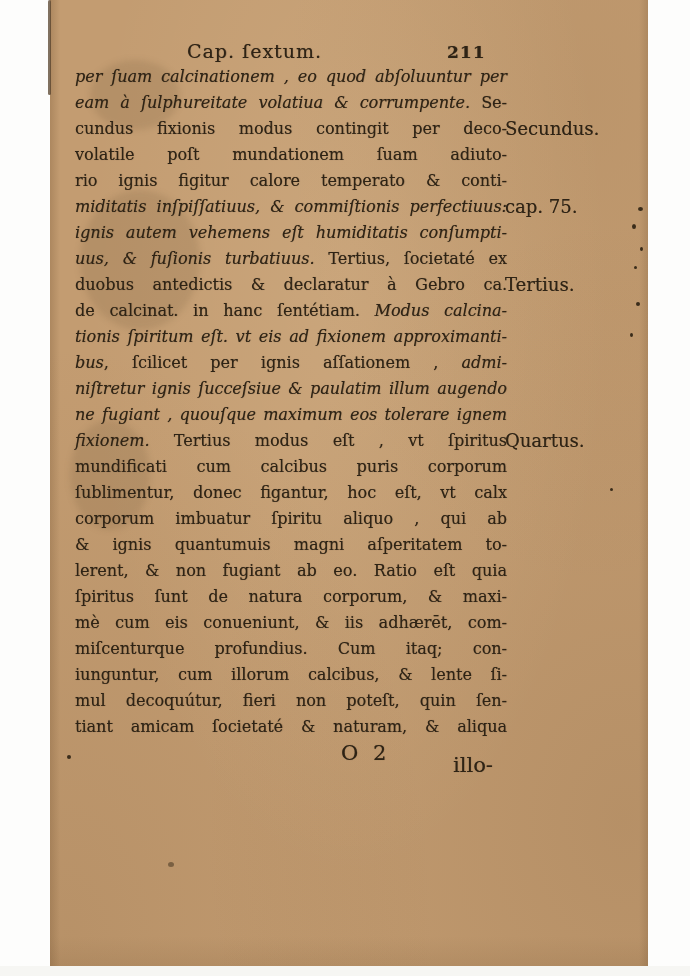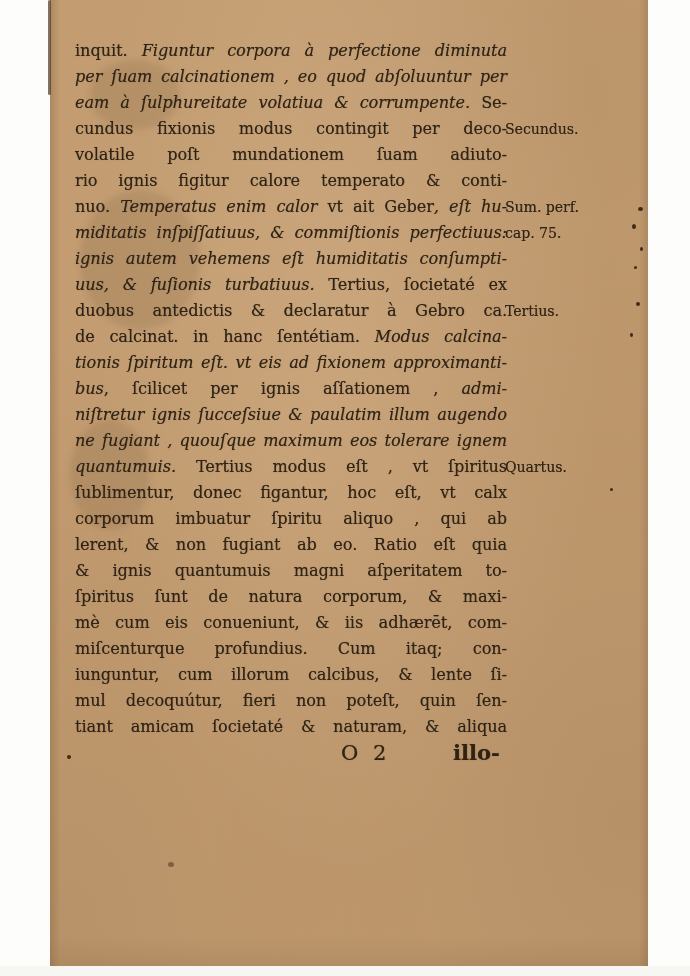--- a/index.html
+++ b/index.html
@@ -45,30 +45,30 @@
   .line{
     position:relative;height:26px;line-height:26px;
     font-size:16px;
     text-align:justify;text-align-last:justify;
     white-space:normal;
     text-shadow:0.3px 0.3px 0.7px rgba(46,35,21,0.5);
   }
   .line .it{font-style:italic;}
   .margin-note{
     position:absolute;left:430px;top:1px;
-    font-size:14px;line-height:24px;white-space:nowrap;
+    font-size:18px;line-height:24px;white-space:nowrap;
     text-align:right;text-align-last:left;
     text-shadow:0.3px 0.3px 0.6px rgba(46,35,21,0.5);
   }
   .footer-row{
     position:relative;height:26px;line-height:26px;font-size:21px;
     text-shadow:0.3px 0.3px 0.7px rgba(46,35,21,0.55);
   }
   .signature-mark{position:absolute;left:266px;top:0;letter-spacing:4px;}
-  .catchword{position:absolute;left:378px;top:0;font-weight:bold;}
+  .catchword{position:absolute;left:378px;top:12px;font-weight:normal;}
   .stain{position:absolute;border-radius:50%;pointer-events:none;}
   .speck{background:#3a2c1a;}
   .smudge{background:rgba(92,70,44,0.14);filter:blur(3px);}
   .bottom-strip{
     position:absolute;left:0;top:966px;width:690px;height:10px;background:#f6f6f3;
   }
 </style>
 </head>
 <body>
 
@@ -84,43 +84,46 @@
   <div class="stain speck" style="left:582px;top:224px;width:4px;height:5px;"></div>
   <div class="stain speck" style="left:590px;top:247px;width:3px;height:4px;"></div>
   <div class="stain speck" style="left:584px;top:266px;width:3px;height:3px;"></div>
   <div class="stain speck" style="left:586px;top:302px;width:4px;height:4px;"></div>
   <div class="stain speck" style="left:580px;top:333px;width:3px;height:4px;"></div>
   <div class="stain speck" style="left:560px;top:488px;width:3px;height:3px;"></div>
   <div class="stain speck" style="left:17px;top:755px;width:4px;height:4px;"></div>
   <div class="stain speck" style="left:118px;top:862px;width:6px;height:5px;opacity:.5;"></div>
 
   <div class="text-block">
+    <div class="header-row">
+      <span class="chapter-title">Cap. ſextum.</span>
+      <span class="page-number">211</span>
+    </div>
 
     <div>
-        <div class="line"><span>inquit. </span><span class="it">Figuntur corpora à perfectione diminuta</span></div>
         <div class="line"><span class="it">per ſuam calcinationem , eo quod abſoluuntur per</span></div>
         <div class="line"><span class="it">eam à ſulphureitate volatiua &amp; corrumpente. </span><span>Se-</span></div>
         <div class="line"><span>cundus fixionis modus contingit per deco-</span><span class="margin-note">Secundus.</span></div>
         <div class="line"><span>volatile poſt mundationem ſuam adiuto-</span></div>
         <div class="line"><span>rio ignis figitur calore temperato &amp; conti-</span></div>
-        <div class="line"><span>nuo. </span><span class="it">Temperatus enim calor </span><span>vt ait Geber</span><span class="it">, eſt hu-</span><span class="margin-note">Sum. perf.</span></div>
         <div class="line"><span class="it">miditatis inſpiſſatiuus, &amp; commiſtionis perfectiuus:</span><span class="margin-note">cap. 75.</span></div>
         <div class="line"><span class="it">ignis autem vehemens eſt humiditatis conſumpti-</span></div>
         <div class="line"><span class="it">uus, &amp; fuſionis turbatiuus. </span><span>Tertius, ſocietaté ex</span></div>
         <div class="line"><span>duobus antedictis &amp; declaratur à Gebro ca.</span><span class="margin-note">Tertius.</span></div>
         <div class="line"><span>de calcinat. in hanc ſentétiam. </span><span class="it">Modus calcina-</span></div>
         <div class="line"><span class="it">tionis ſpiritum eſt. vt eis ad fixionem approximanti-</span></div>
         <div class="line"><span class="it">bus</span><span>, ſcilicet per ignis aſſationem , </span><span class="it">admi-</span></div>
         <div class="line"><span class="it">niſtretur ignis ſucceſsiue &amp; paulatim illum augendo</span></div>
         <div class="line"><span class="it">ne fugiant , quouſque maximum eos tolerare ignem</span></div>
-        <div class="line"><span class="it">quantumuis. </span><span>Tertius modus eſt , vt ſpiritus</span><span class="margin-note">Quartus.</span></div>
+        <div class="line"><span class="it">fixionem. </span><span>Tertius modus eſt , vt ſpiritus</span><span class="margin-note">Quartus.</span></div>
+        <div class="line"><span>mundificati cum calcibus puris corporum</span></div>
         <div class="line"><span>ſublimentur, donec figantur, hoc eſt, vt calx</span></div>
         <div class="line"><span>corporum imbuatur ſpiritu aliquo , qui ab</span></div>
+        <div class="line"><span>&amp; ignis quantumuis magni aſperitatem to-</span></div>
         <div class="line"><span>lerent, &amp; non fugiant ab eo. Ratio eſt quia</span></div>
-        <div class="line"><span>&amp; ignis quantumuis magni aſperitatem to-</span></div>
         <div class="line"><span>ſpiritus ſunt de natura corporum, &amp; maxi-</span></div>
         <div class="line"><span>mè cum eis conueniunt, &amp; iis adhærēt, com-</span></div>
         <div class="line"><span>miſcenturque profundius. Cum itaq; con-</span></div>
         <div class="line"><span>iunguntur, cum illorum calcibus, &amp; lente ſi-</span></div>
         <div class="line"><span>mul decoquútur, fieri non poteſt, quin ſen-</span></div>
         <div class="line"><span>tiant amicam ſocietaté &amp; naturam, &amp; aliqua</span></div>
       </div>
 
     <div class="footer-row">
       <span class="signature-mark">O 2</span>

